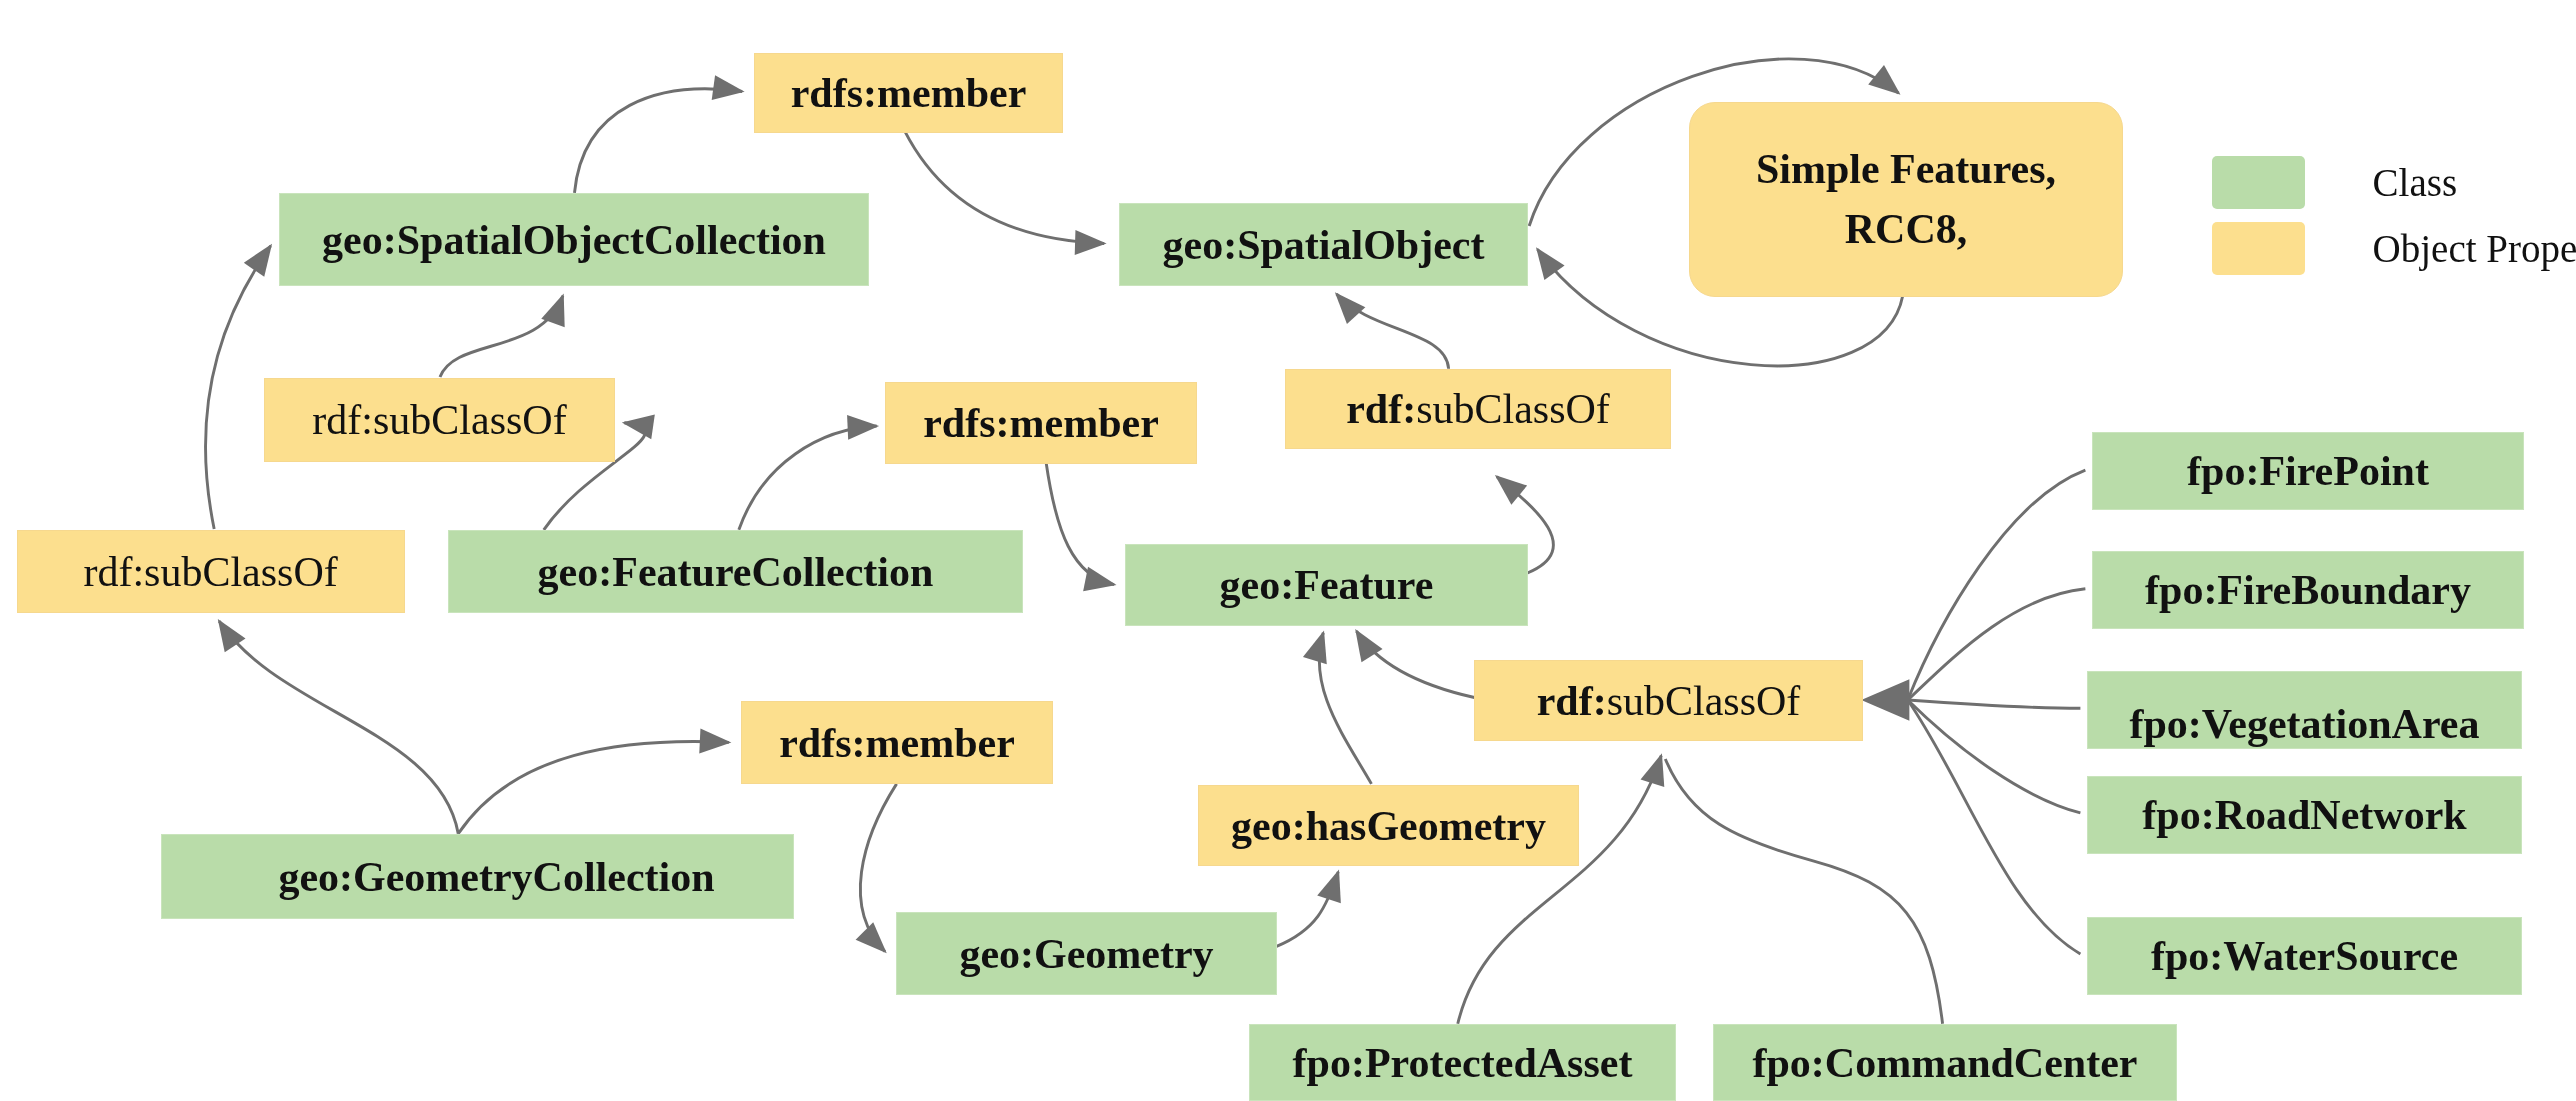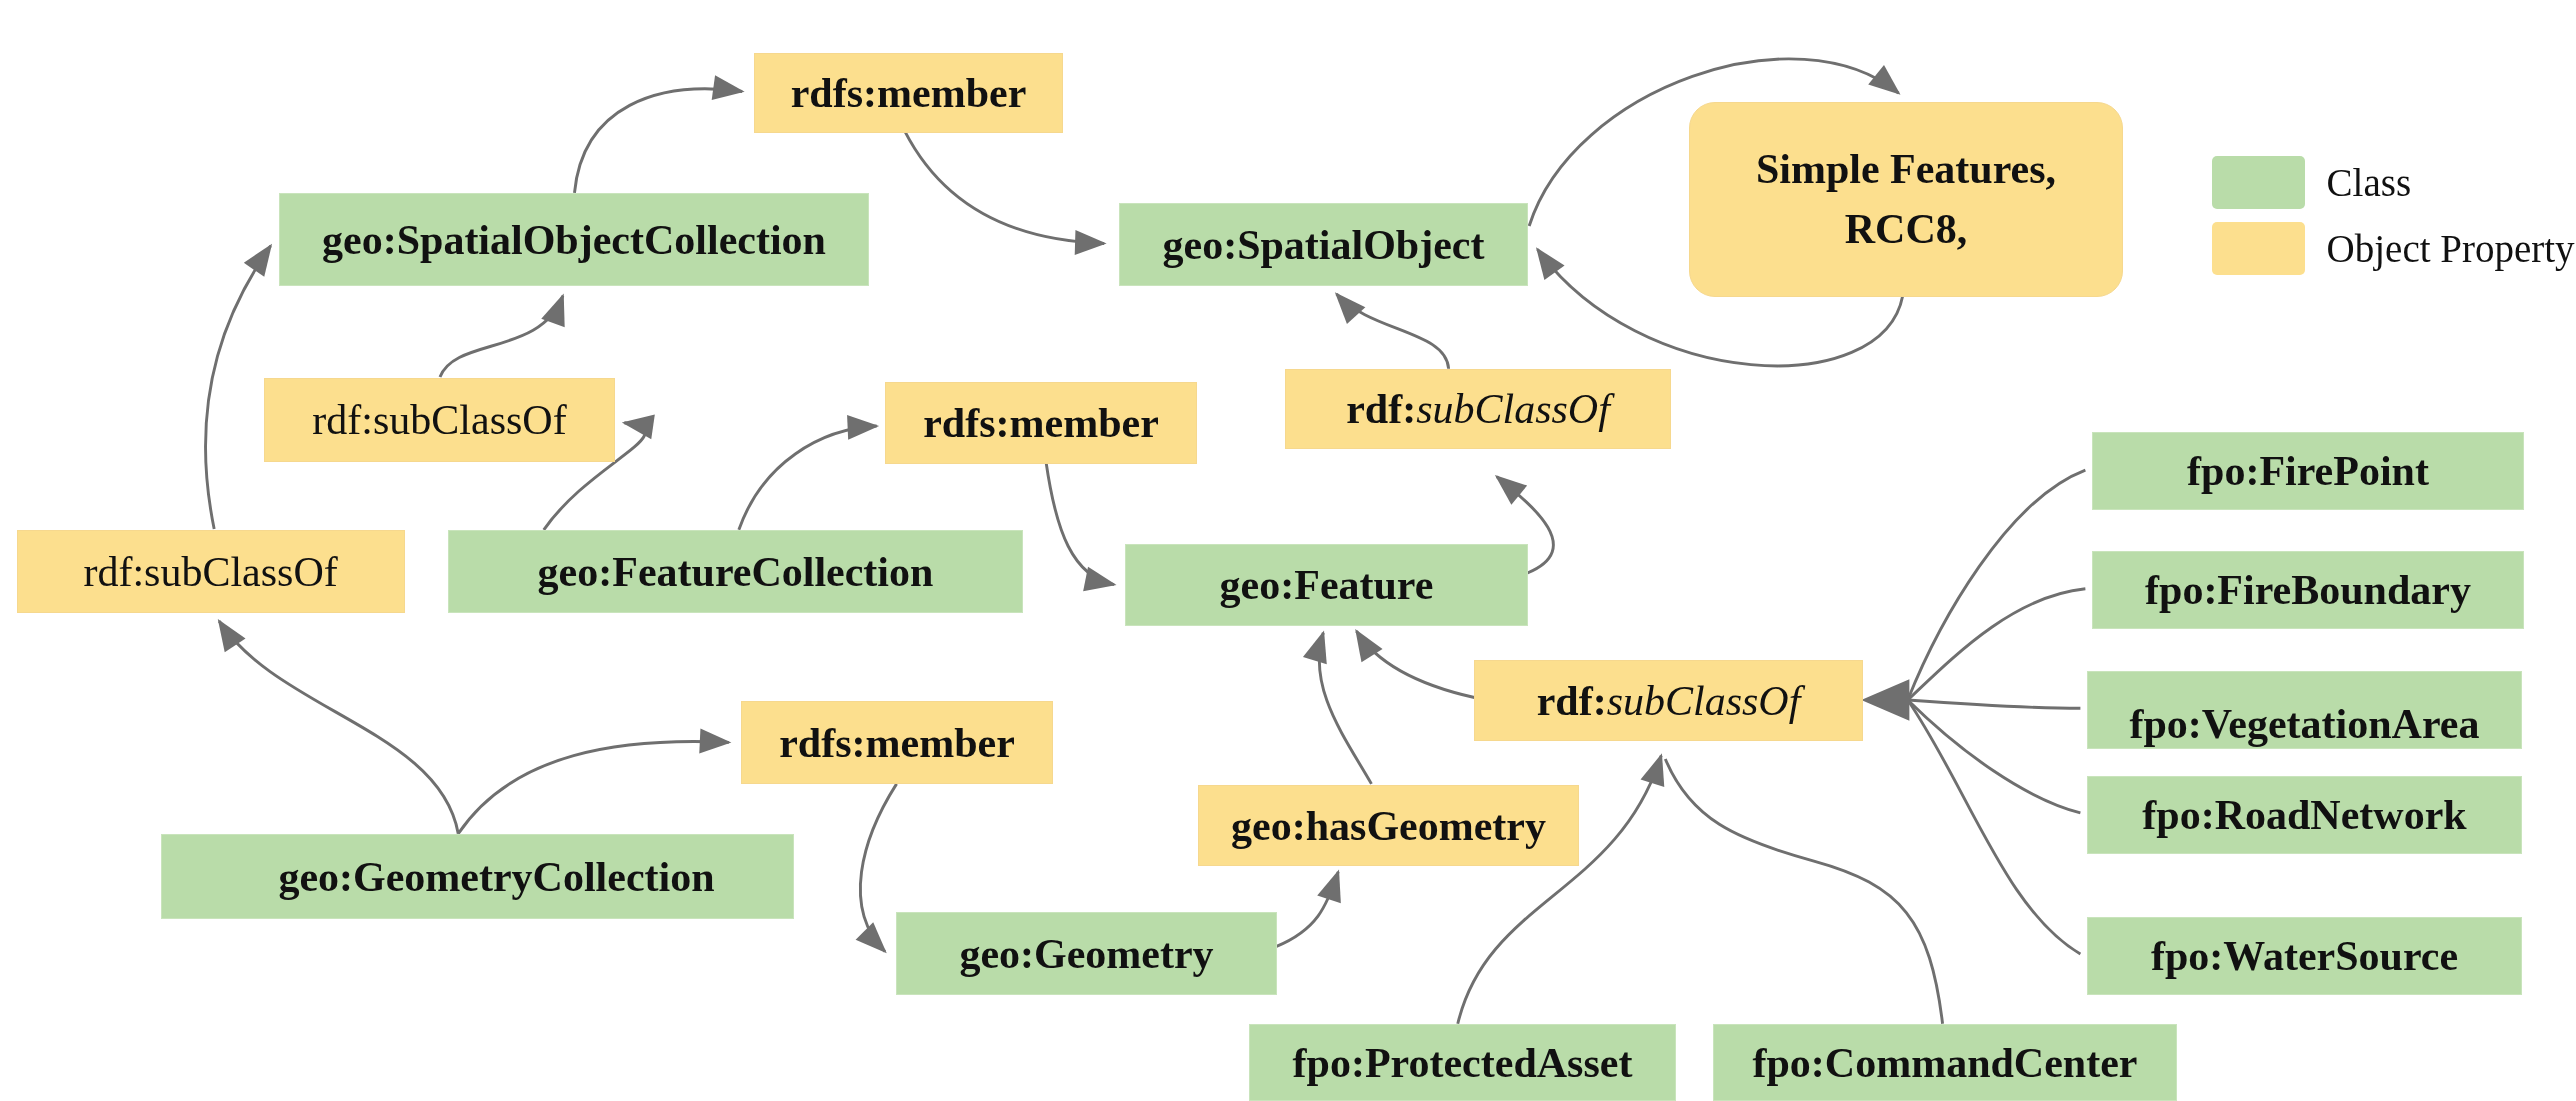--- a/index.html
+++ b/index.html
@@ -14,24 +14,24 @@
   .node{
     position:absolute;z-index:2;
     display:flex;align-items:center;justify-content:center;
     font-weight:700;font-size:42px;color:var(--text,#111111);
     text-align:center;white-space:nowrap;
   }
   .type-class{background:var(--class-fill,#b9dca9);border:1.7px solid #c9e4bc;}
   .type-prop{background:var(--prop-fill,#fcdf8e);border:1.7px solid #f6d88e;}
   .node.regular{font-weight:400;}
   .node .pfx{font-weight:700;}
-  .node .rest{font-weight:400;font-style:italic;}
+  .node .rest{font-weight:400;}
   .node.multiline{flex-direction:column;line-height:1.42;}
   .legend{position:absolute;z-index:2;}
-  .legend-row{position:absolute;display:flex;align-items:center;}
+  .legend-row{position:absolute;display:flex;align-items:center;gap:46px;}
   .legend-swatch{width:93px;height:53px;border-radius:5px;}
   .legend-label{margin-left:21.6px;font-size:39px;font-weight:400;color:var(--text,#111111);white-space:nowrap;}
 </style>
 </head>
 <body>
 
 <div class="stage" style="--class-fill: #b9dca9; --prop-fill: #fcdf8e; --text: #111111; --bg: #ffffff;">
 
   <svg class="edge-layer" viewBox="0 0 3103 1327" xmlns="http://www.w3.org/2000/svg">
     <defs>

